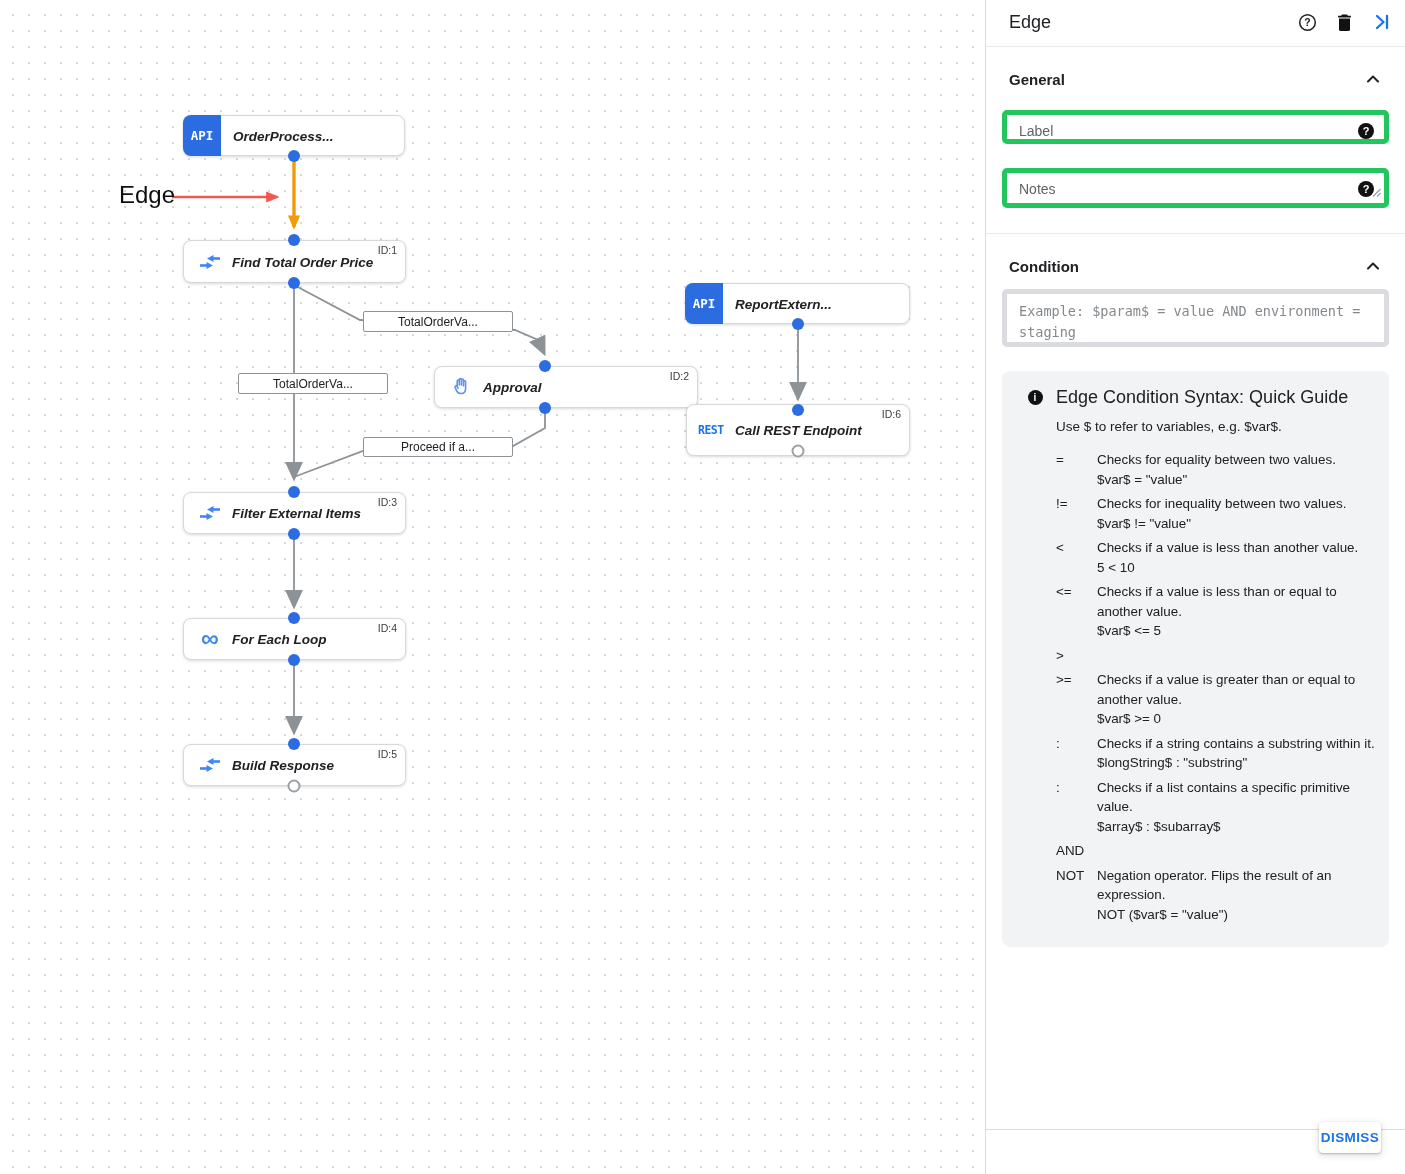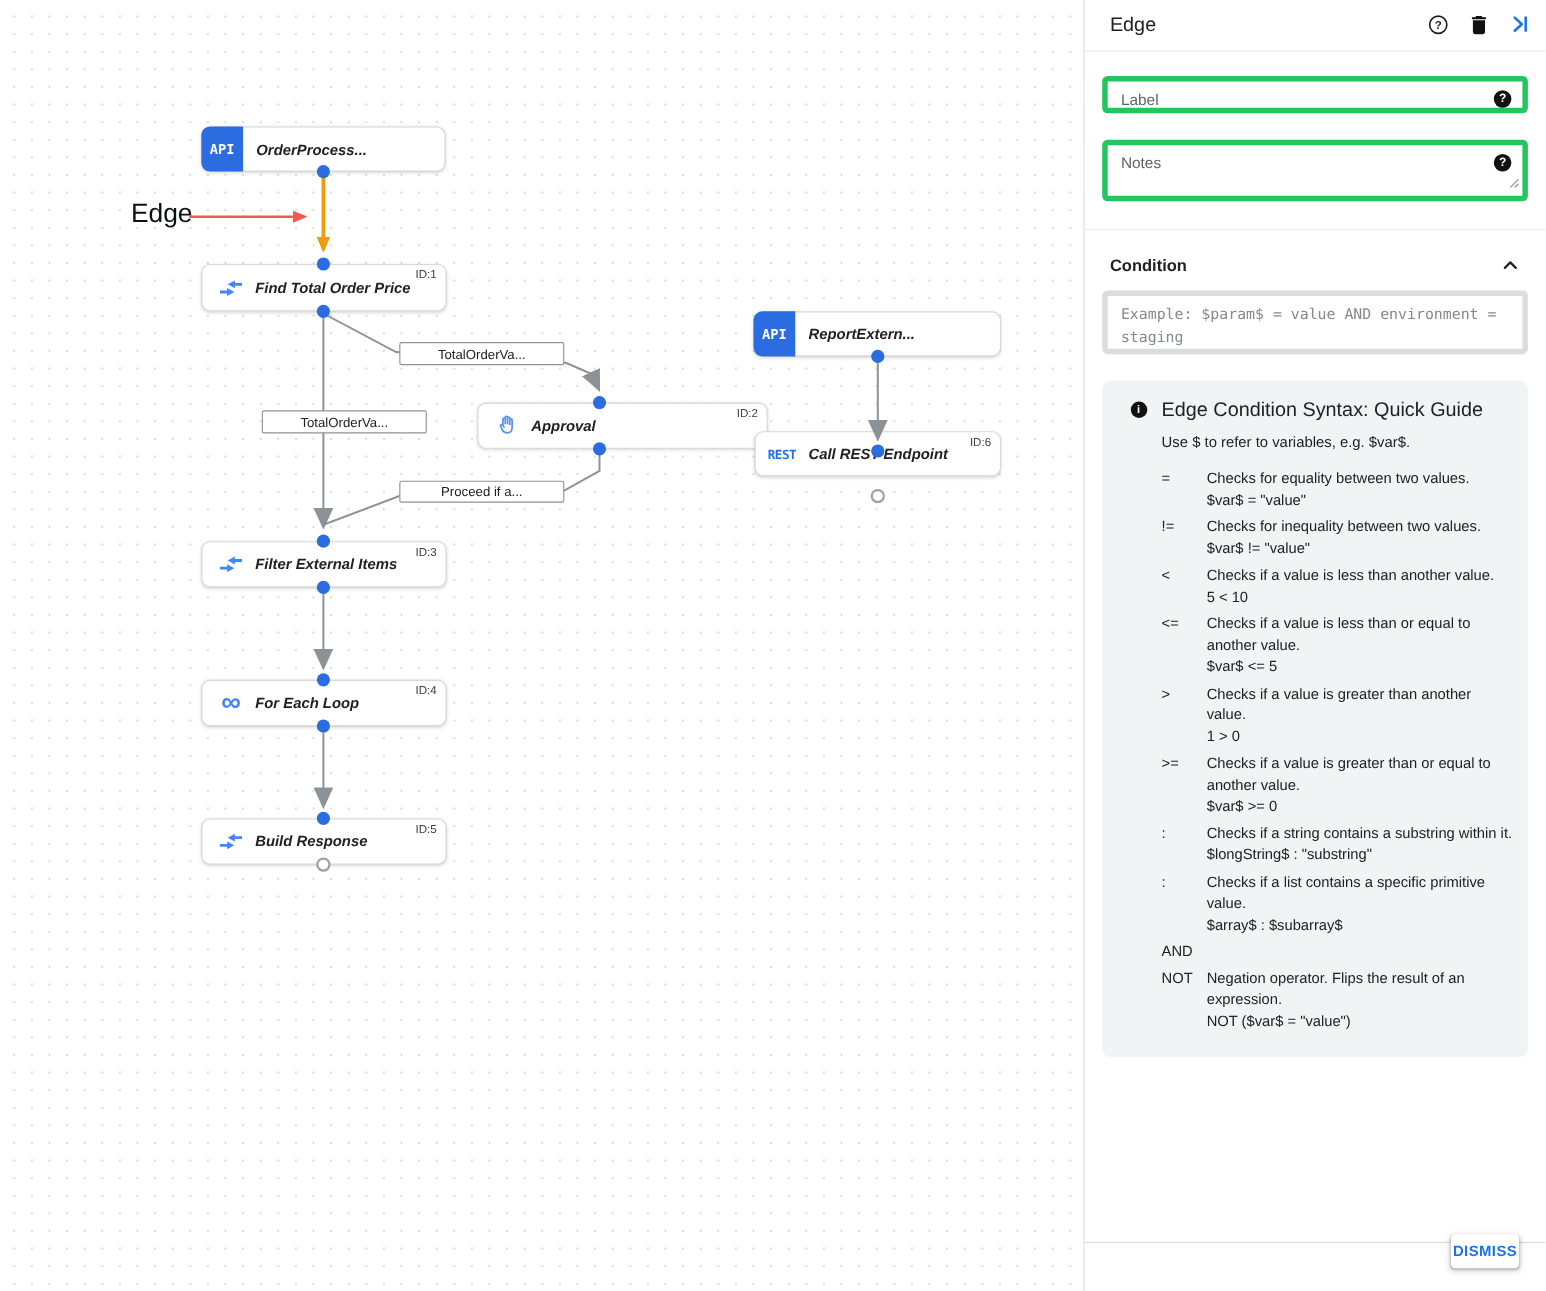--- a/index.html
+++ b/index.html
@@ -42,21 +42,21 @@
   .section { padding:0 15px; position:relative; }
   .sec-head { display:flex; justify-content:space-between; align-items:center; margin-top:23px; padding:0 8px 0 8px; }
   .sec-title { font-size:15px; font-weight:700; color:#202124; }
   .chev { width:18px; height:18px; cursor:pointer; }
   .input-wrap { position:relative; margin:0 1px; border:5px solid #22c55e; border-radius:5px; background:#fff; }
   .input-wrap input, .input-wrap textarea { width:100%; border:none; outline:none; background:transparent;
     font-family:"Liberation Sans",sans-serif; font-size:14px; color:#202124; resize:none; display:block; }
   .input-wrap input::placeholder, .input-wrap textarea::placeholder { color:#5f6368; opacity:1; }
   .label-wrap { margin-top:22px; height:34px; }
   .label-wrap input { height:32px; padding:0 34px 0 12px; }
-  .notes-wrap { margin-top:24px; height:56px; }
+  .notes-wrap { margin-top:24px; height:40px; }
   .notes-wrap textarea { height:46px; padding:8px 34px 0 12px; }
   .q-badge { position:absolute; right:10px; width:16px; height:16px; border-radius:50%; background:#111; color:#fff;
     font-size:11px; font-weight:bold; display:flex; align-items:center; justify-content:center; cursor:pointer; }
   .label-wrap .q-badge { top:8px; }
   .notes-wrap .q-badge { top:8px; }
   .resize-handle { position:absolute; right:3px; bottom:2px; }
   .divider { border-top:1px solid #e7e9ec; margin-top:25px; }
   .cond-wrap { margin-top:14px; height:58px; border-color:#dadce0; }
   .cond-wrap textarea { height:56px; padding:7px 12px; font-family:"DejaVu Sans Mono", monospace; font-size:13.5px; line-height:21px; }
   .cond-wrap textarea::placeholder { color:#85898d; }
@@ -108,21 +108,21 @@
     <div class="node" style="left:434px;top:366px;width:264px;height:42px">
       <span class="nid">ID:2</span>
       <span class="node-icon">
         <svg width="24" height="24" viewBox="0 0 24 24">
           <path d="M8.2 11.5 V6.2 q0-1.1 1.05-1.1 q1.05 0 1.05 1.1 V10 M10.3 10 V4.6 q0-1.1 1.05-1.1 q1.05 0 1.05 1.1 V10 M12.4 10 V5.2 q0-1.1 1.05-1.1 q1.05 0 1.05 1.1 V11 M14.5 11 V6.8 q0-1.1 1.05-1.1 q1.05 0 1.05 1.1 V13.2 q0 5.3-4.4 5.3 q-3.3 0-4.4-2.4 L6.2 12.6 q-.5-1.2.55-1.6 q.85-.3 1.45.7 l1 1.6" fill="none" stroke="#5b93ee" stroke-width="1.6" stroke-linecap="round" stroke-linejoin="round"></path>
         </svg>
       </span>
       <span class="ntitle">Approval</span>
     </div>
 
-    <div class="node" style="left:686px;top:392px;width:224px;height:41px">
+    <div class="node" style="left:686px;top:404px;width:224px;height:52px">
       <span class="nid">ID:6</span>
       <span class="rest-badge">REST</span>
       <span class="ntitle">Call REST Endpoint</span>
     </div>
 
     <div class="node" style="left:183px;top:492px;width:223px;height:42px">
       <span class="nid">ID:3</span>
       <span class="node-icon">
         <svg width="24" height="24" viewBox="0 0 24 24">
           <line x1="2" y1="15.5" x2="9" y2="15.5" stroke="#4285f4" stroke-width="2.6"></line>
@@ -222,20 +222,28 @@
         <span class="hicon">
           <svg width="20" height="20" viewBox="0 0 20 20">
             <polyline points="6,4 12.5,10 6,16" fill="none" stroke="#1a73e8" stroke-width="2.3" stroke-linecap="round" stroke-linejoin="round"></polyline>
             <line x1="16" y1="4" x2="16" y2="16" stroke="#1a73e8" stroke-width="2.3" stroke-linecap="round"></line>
           </svg>
         </span>
       </span>
     </div>
 
     <div class="section">
+      <div class="sec-head">
+        <span class="sec-title">General</span>
+        <span class="chev">
+          <svg width="18" height="18" viewBox="0 0 18 18">
+              <polyline points="4,11.5 9,6.5 14,11.5" fill="none" stroke="#202124" stroke-width="2" stroke-linecap="round" stroke-linejoin="round"></polyline>
+            </svg>
+        </span>
+      </div>
 
       <div class="input-wrap label-wrap">
         <input type="text" placeholder="Label" style="">
         <span class="q-badge">?</span>
       </div>
 
       <div class="input-wrap notes-wrap">
         <textarea placeholder="Notes" style=""></textarea>
         <span class="q-badge">?</span>
         <span class="resize-handle">
@@ -282,21 +290,20 @@
             <div class="grow">
                 <span class="op">&lt;</span>
                 <span><span>Checks if a value is less than another value.</span><br><span>5 &lt; 10</span></span>
               </div>
             <div class="grow">
                 <span class="op">&lt;=</span>
                 <span><span>Checks if a value is less than or equal to another value.</span><br><span>$var$ &lt;= 5</span></span>
               </div>
             <div class="grow">
                 <span class="op">&gt;</span>
-                <span><span>Checks if a value is greater than another value.</span><br><span>1 &gt; 0</span></span>
               </div>
             <div class="grow">
                 <span class="op">&gt;=</span>
                 <span><span>Checks if a value is greater than or equal to another value.</span><br><span>$var$ &gt;= 0</span></span>
               </div>
             <div class="grow">
                 <span class="op">:</span>
                 <span><span>Checks if a string contains a substring within it.</span><br><span>$longString$ : "substring"</span></span>
               </div>
             <div class="grow">

